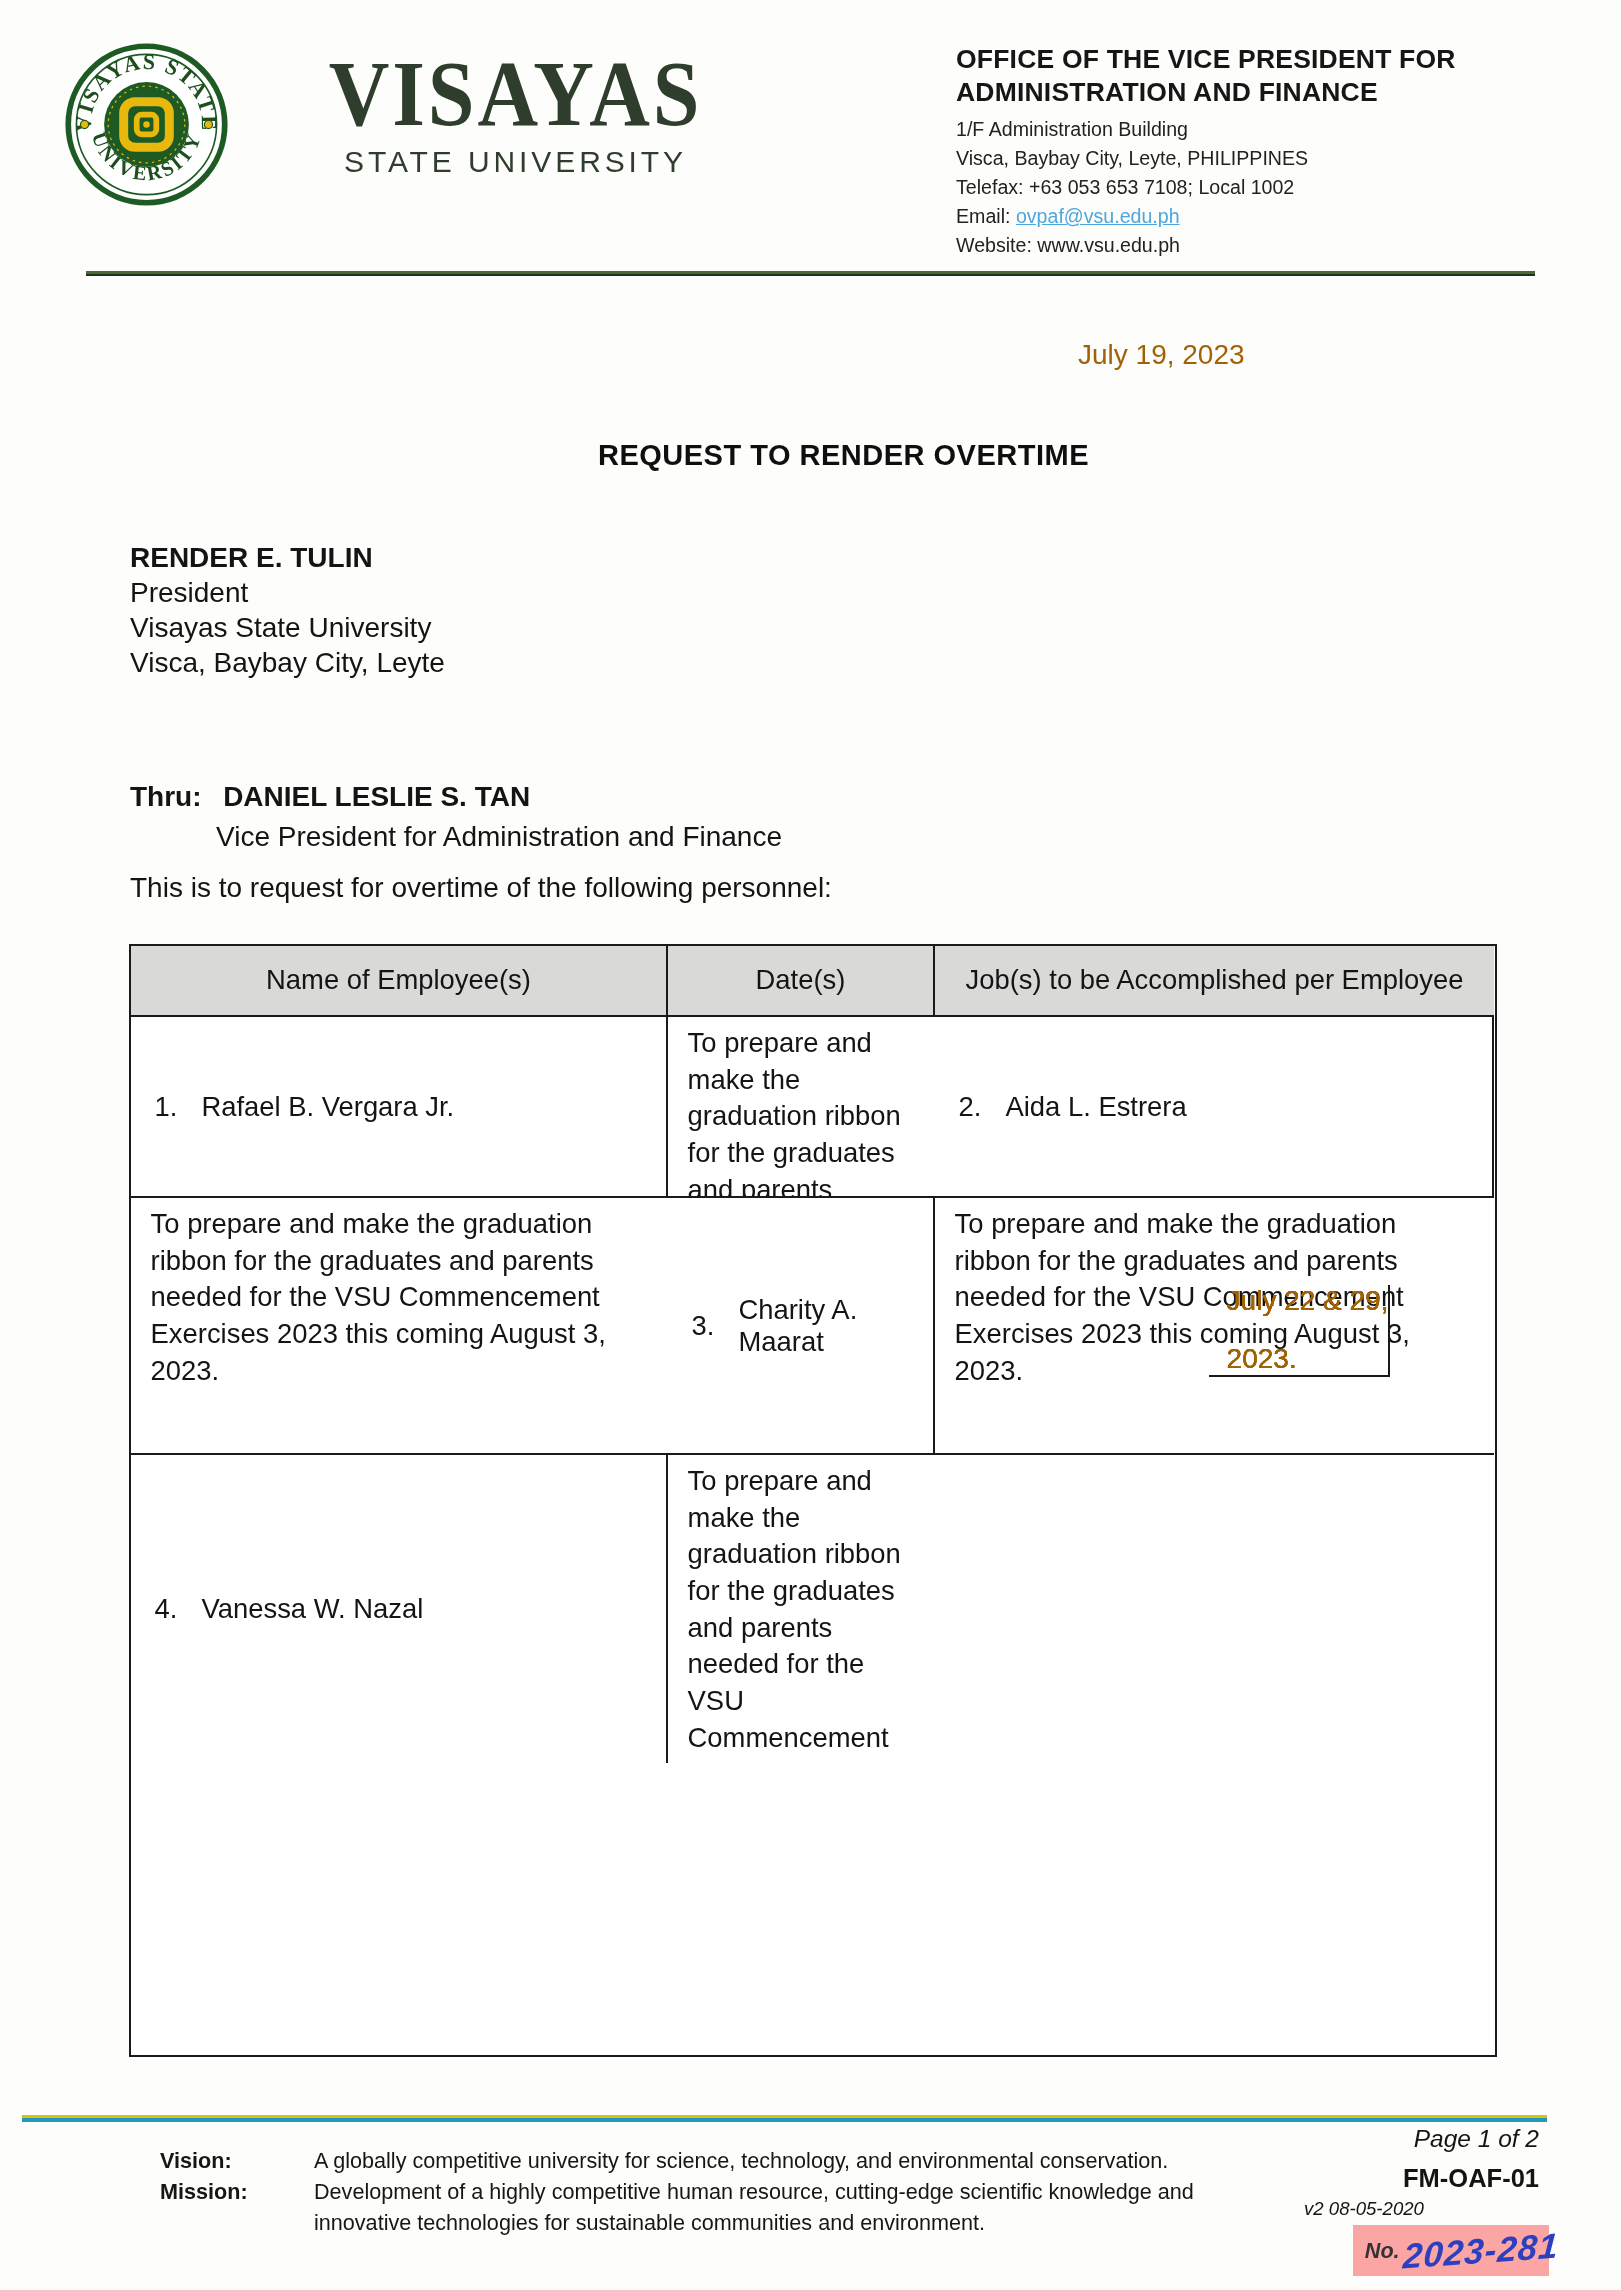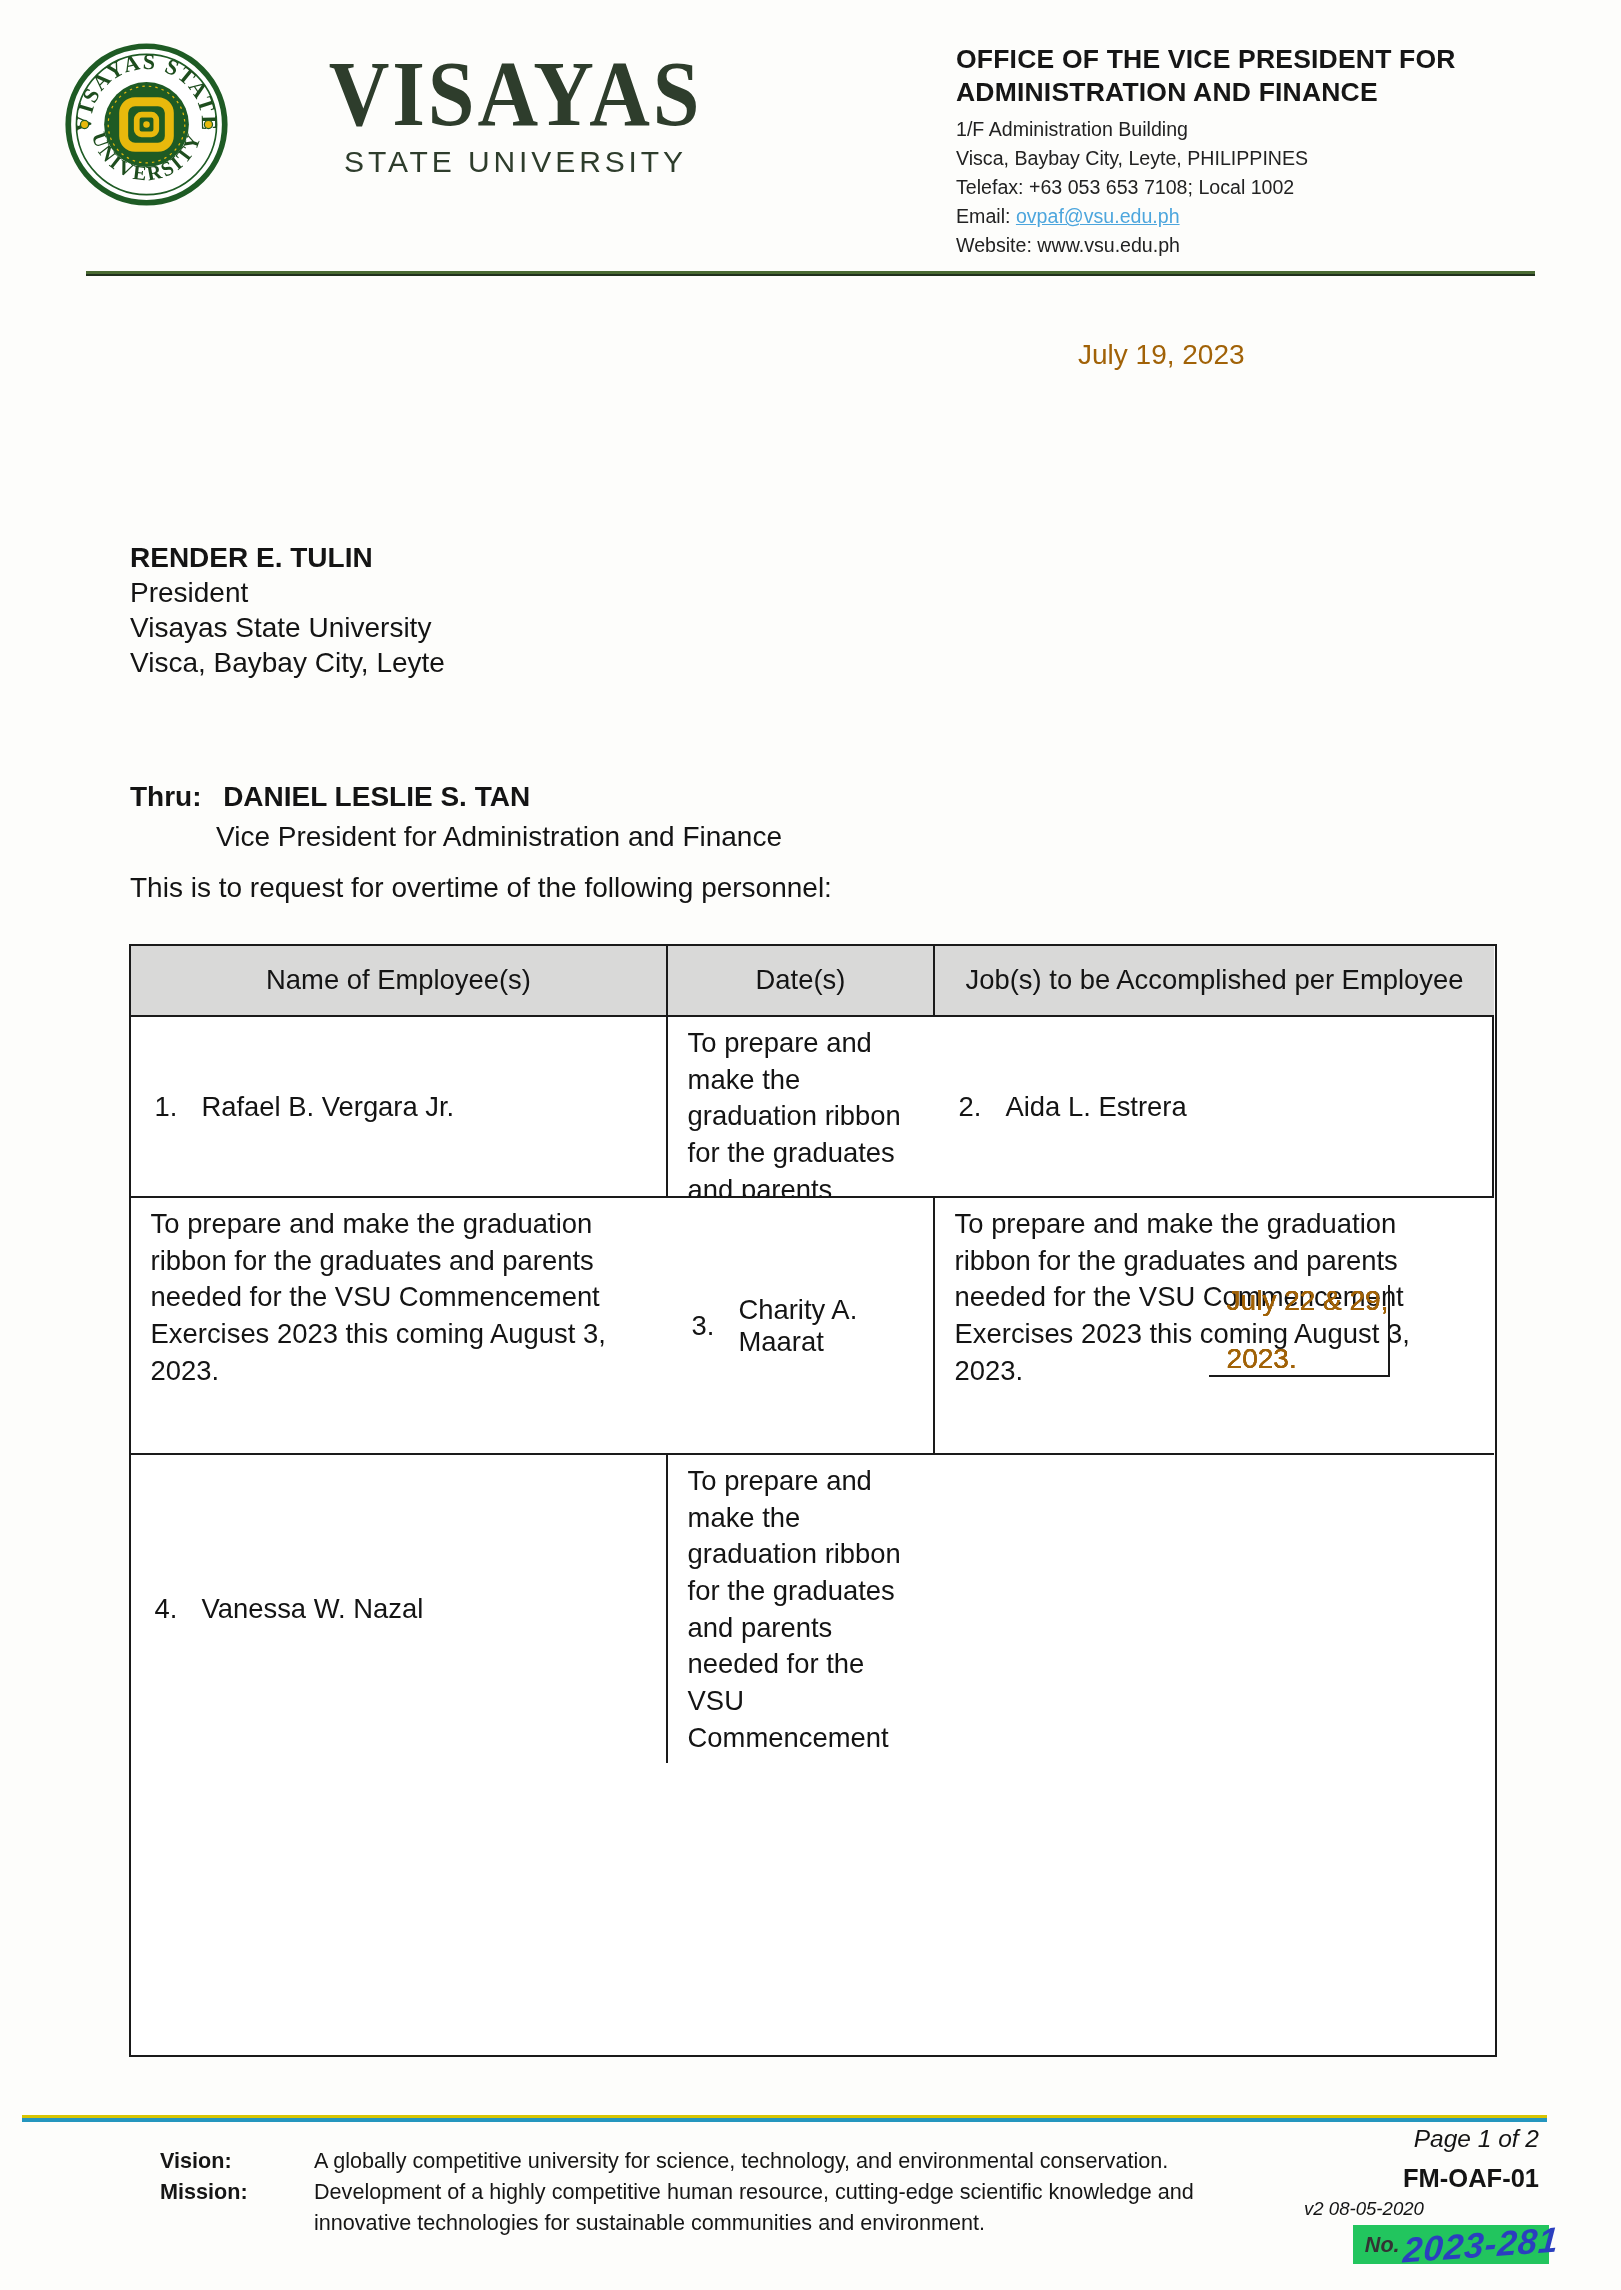--- a/index.html
+++ b/index.html
@@ -93,22 +93,22 @@
     background:linear-gradient(#d8c402 0 46%, #2596be 46% 100%);
   }
   .vision-block{position:absolute;left:160px;top:2145px;width:1127px;font-size:21.6px;line-height:31px;color:#161616;}
   .vision-block .grid{display:grid;grid-template-columns:154px 1fr;}
   .vision-block .lbl{font-weight:bold;}
   .vision-block .txt{width:882px;}
   .page-num{position:absolute;left:1304px;top:2125px;width:235px;text-align:right;font-size:24.5px;font-style:italic;font-weight:500;color:#141414;}
   .form-code{position:absolute;left:1304px;top:2164px;width:235px;text-align:right;font-size:25.5px;font-weight:bold;color:#141414;}
   .form-ver{position:absolute;left:1304px;top:2198px;width:235px;text-align:left;font-size:18.6px;font-style:italic;font-weight:500;color:#141414;}
   .form-no{
-    position:absolute;left:1353px;top:2225px;width:196px;height:39px;
-    background:#22c55e;
+    position:absolute;left:1353px;top:2225px;width:196px;height:51px;
+    background:#fca5a5;
     display:flex;align-items:center;
   }
   .form-no .lbl{font-size:21.6px;font-style:italic;font-weight:bold;color:#333;margin-left:11.8px;}
   .form-no .val{
     font-size:35px;color:#2b3fbf;font-style:italic;font-weight:bold;
     transform:rotate(-4deg) skewX(-8deg);
     letter-spacing:1px;margin-left:3.9px;white-space:nowrap;
   }
 </style>
 </head>
@@ -164,20 +164,21 @@
         <span>Website:</span>
         <span>www.vsu.edu.ph</span>
       </div>
     </div>
   </div>
 
   <div class="header-rule"></div>
 
   <div class="date">July 19, 2023</div>
 
+  <div class="title-line">REQUEST TO RENDER OVERTIME</div>
 
   <div class="recipient">
     <div class="b">RENDER E. TULIN</div>
     <div>President</div>
     <div>Visayas State University</div>
     <div>Visca, Baybay City, Leyte</div>
   </div>
 
   <div class="thru">
     <div class="row1">

